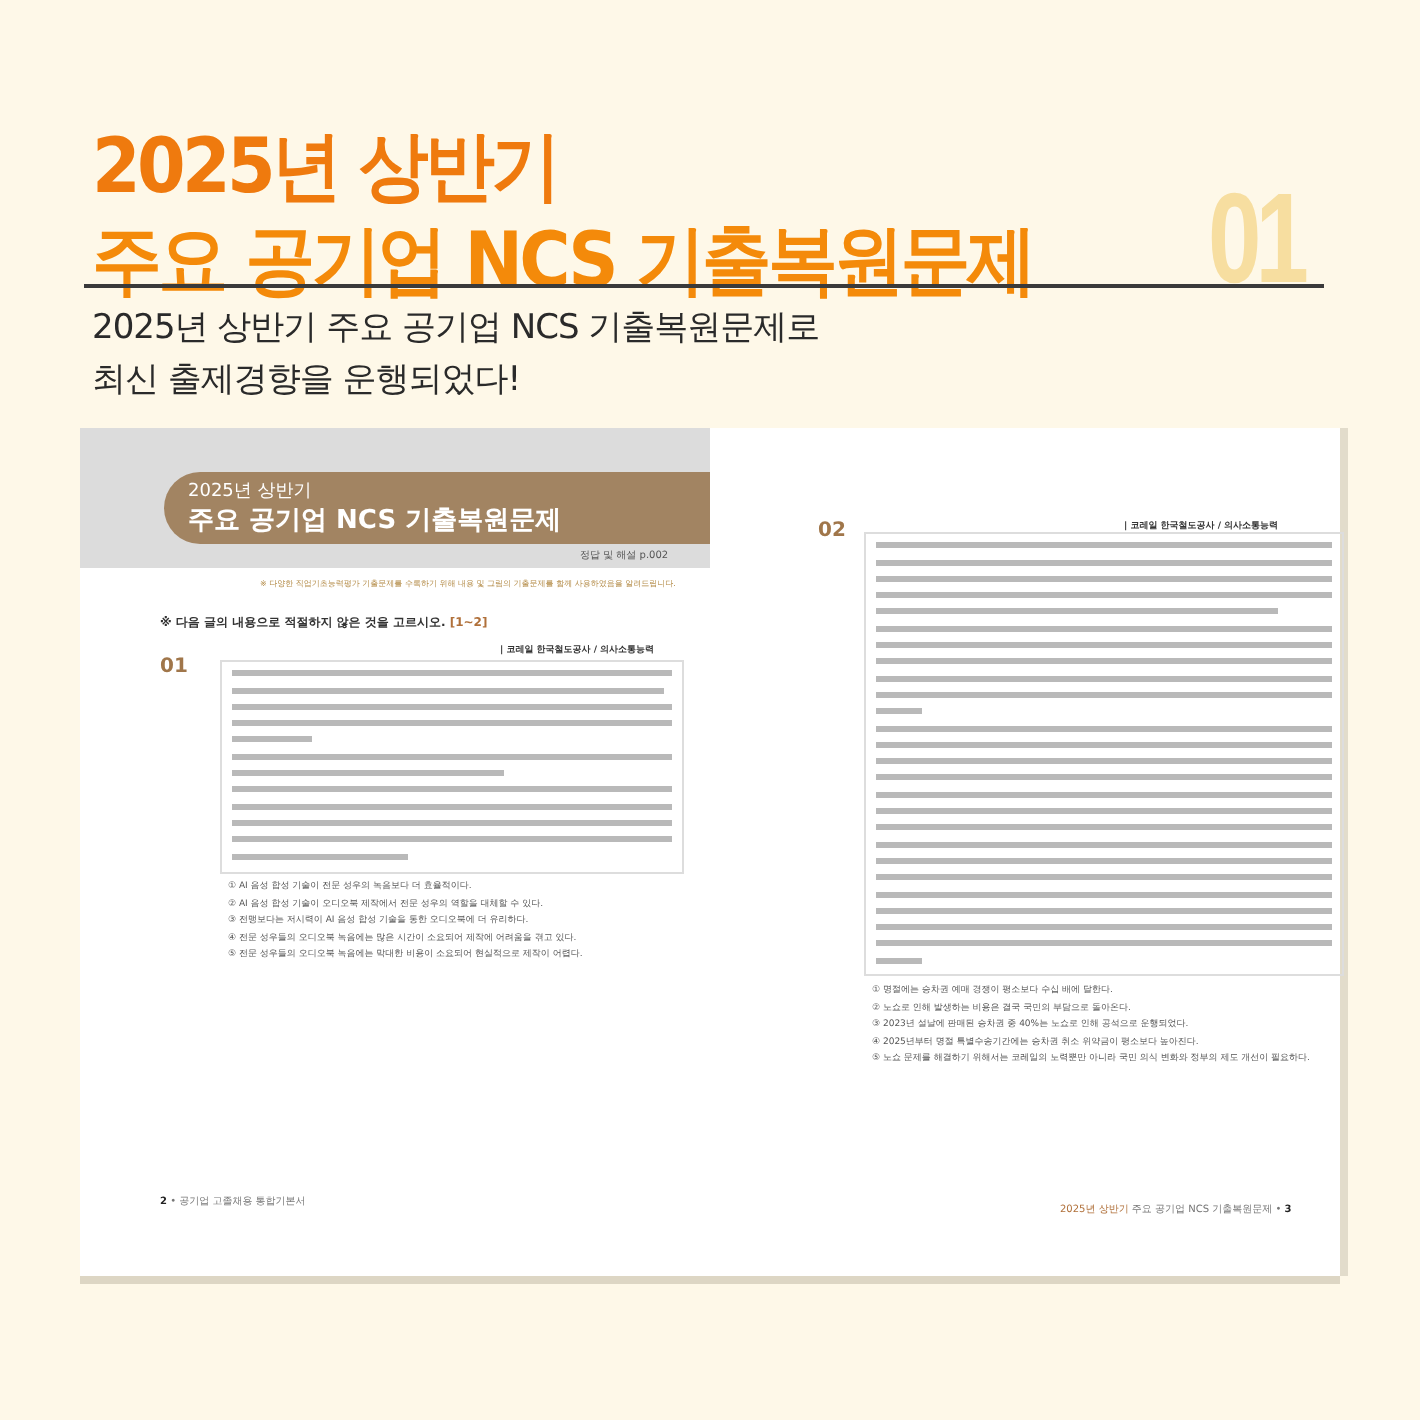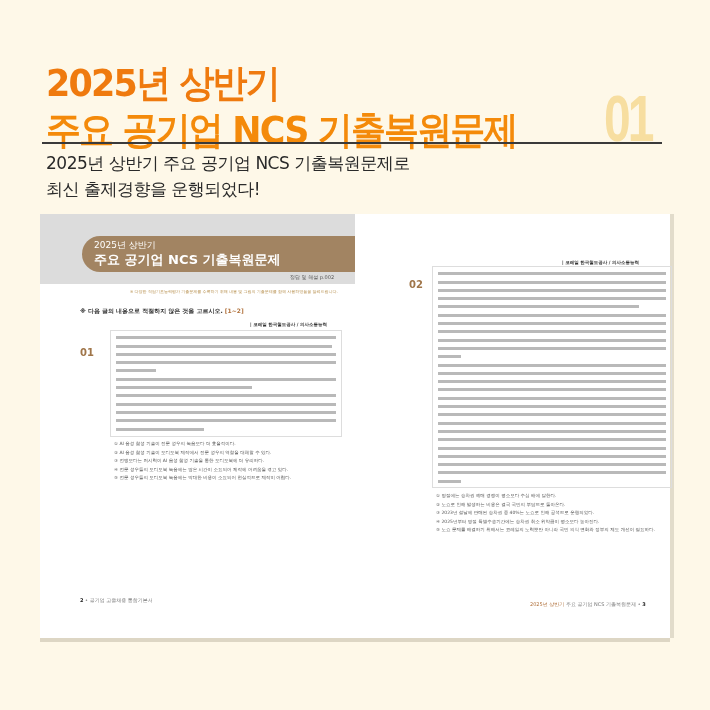--- a/index.html
+++ b/index.html
@@ -14,21 +14,21 @@
   .book{position:absolute;left:40px;top:214px;width:630px;height:424px;background:#fff;box-shadow:0 4px 0 #ddd6c4, 4px 0 0 #e2dccb;}
   .gray{position:absolute;left:0;top:0;width:315px;height:70px;background:#dcdcdc;}
   .pill{position:absolute;left:42px;top:22px;width:273px;height:36px;background:#a28462;border-radius:18px 0 0 18px;}
   .pill .a{position:absolute;left:12px;top:3px;font-size:9px;color:#fff;}
   .pill .b{position:absolute;left:12px;top:15px;font-size:13px;color:#fff;font-weight:bold;}
   .ans{position:absolute;left:250px;top:60px;font-size:5px;color:#555;}
   .note{position:absolute;left:90px;top:75px;font-size:4px;color:#b58d4a;}
   .instr{position:absolute;left:40px;top:93px;font-size:6px;color:#333;font-weight:bold;}
   .instr span{color:#b0703a;}
   .src{position:absolute;font-size:4.5px;color:#333;font-weight:bold;}
-  .qnum{position:absolute;font-size:10px;font-weight:bold;color:#a0764a;margin-top:19px;}
+  .qnum{position:absolute;font-size:10px;font-weight:bold;color:#a0764a;}
   .passage{position:absolute;border:1px solid #ddd;padding:3px 5px;font-size:4.5px;line-height:8.3px;color:#555;box-sizing:border-box;overflow:hidden;}
   .line{height:8.3px;white-space:nowrap;overflow:hidden;}
   .bar{display:inline-block;height:3px;background:#b9b9b9;vertical-align:middle;}
   .choices{position:absolute;font-size:4.5px;color:#555;line-height:8.5px;}
   .foot{position:absolute;font-size:5px;color:#777;}
   .foot b{color:#222;}
   .foot .hl{color:#b0703a;}
 </style>
 </head>
 <body>

